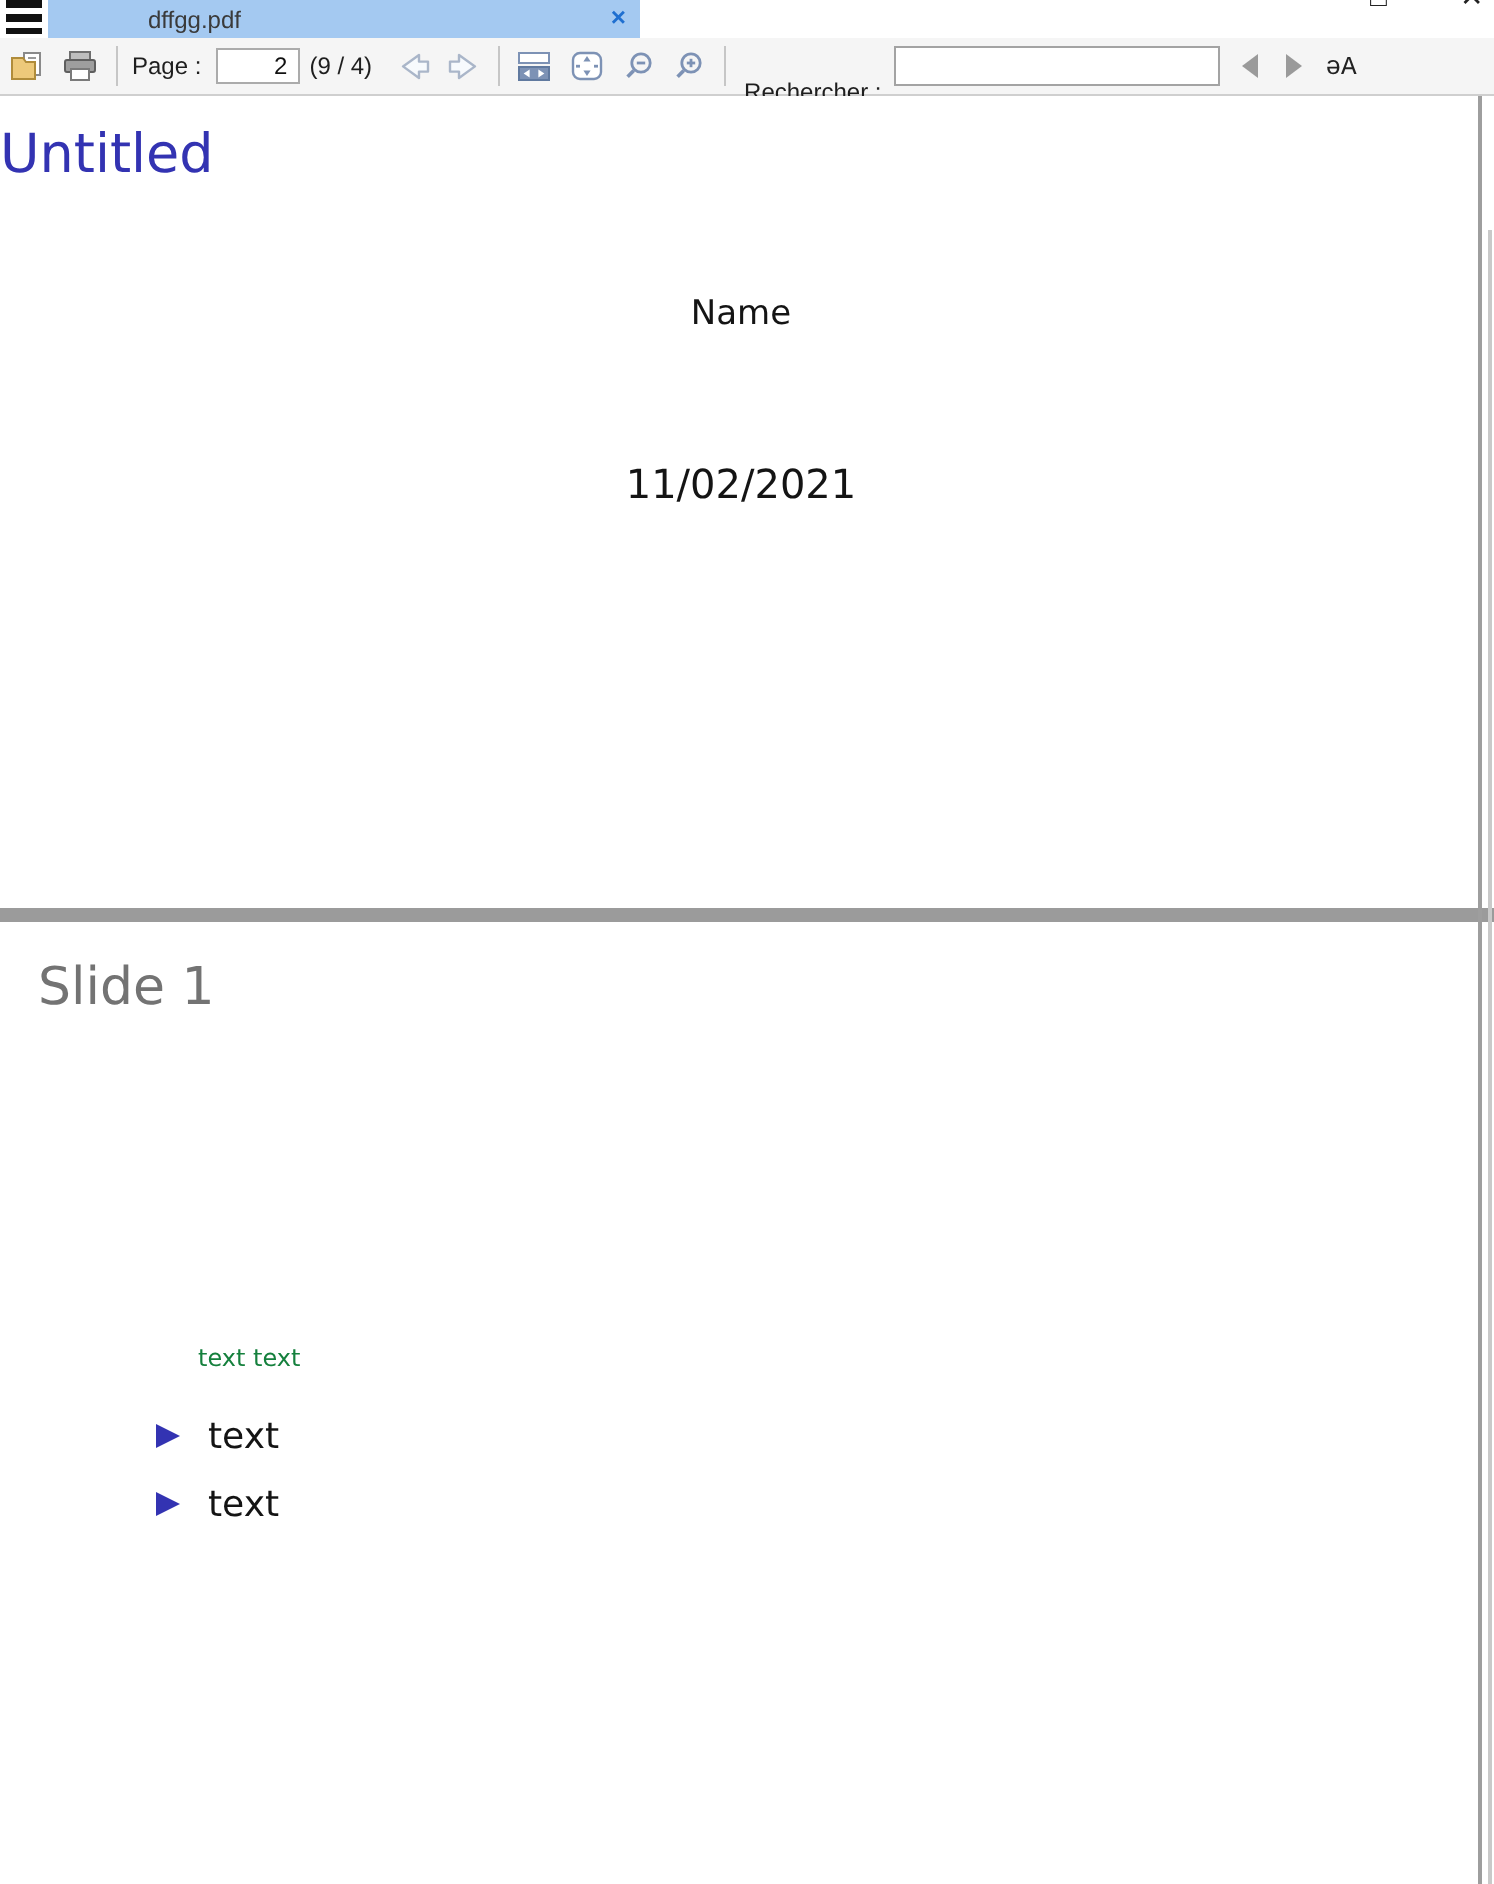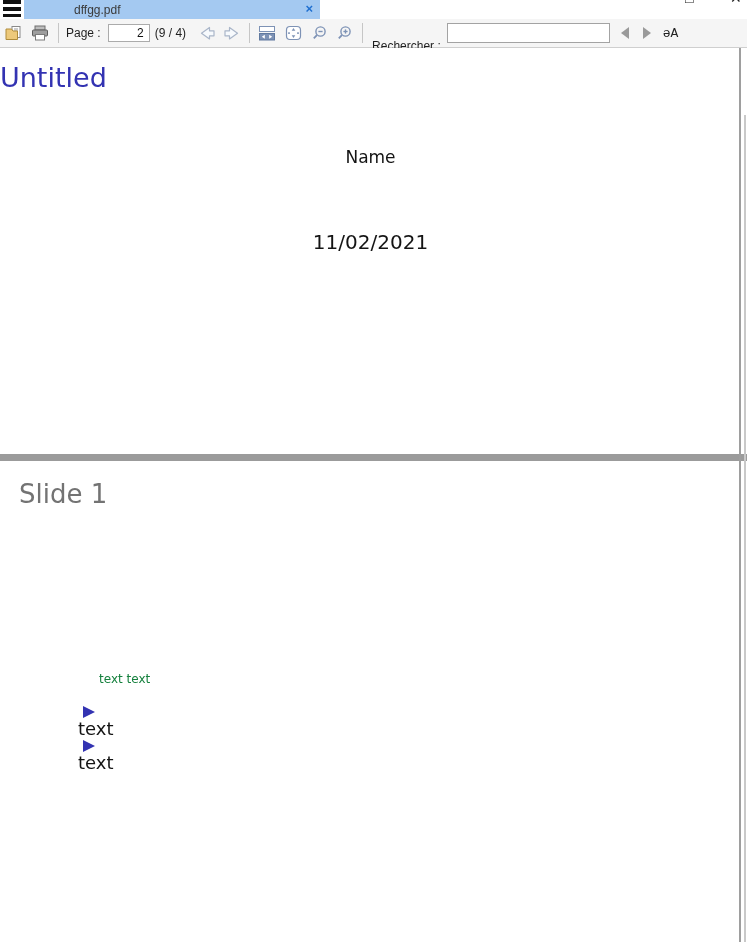--- a/index.html
+++ b/index.html
@@ -87,21 +87,21 @@
 
   .doc-title  { position:absolute; top:14px; left:0; width:741px; 
                 font-size:27px; color:#3333b2; }
   .doc-author { position:absolute; top:99px; left:0; width:741px; text-align:center;
                 font-size:17px; color:#141414; }
   .doc-date   { position:absolute; top:182px; left:0; width:741px; text-align:center;
                 font-size:20px; color:#141414; }
 
   .slide-heading { position:absolute; top:18px; left:19px; font-size:26px; color:#737373; }
   .slide-par     { position:absolute; top:211px; left:57px; font-size:12px; color:#15803d;margin-left:42px; }
-  .bullet-row    { position:absolute; left:78px; display:flex; align-items:center; height:24px;flex-direction:column; }
+  .bullet-row    { position:absolute; left:78px; display:flex; align-items:center; height:24px; }
   .bullet-row.b1 { top:245px; }
   .bullet-row.b2 { top:279px; }
   .bullet-tri    { width:0; height:0; border-top:6px solid transparent; border-bottom:6px solid transparent;
                    border-left:12px solid #3333b2; margin-right:14px; }
   .bullet-text   { font-size:18px; color:#141414; }
 
   
   .edge-dark  { position:absolute; top:48px; bottom:0; right:6px; width:2px; background:#9e9e9e; }
   .edge-light { position:absolute; top:115px; bottom:0; right:1px; width:2px; background:#c9c9c9; }
 

